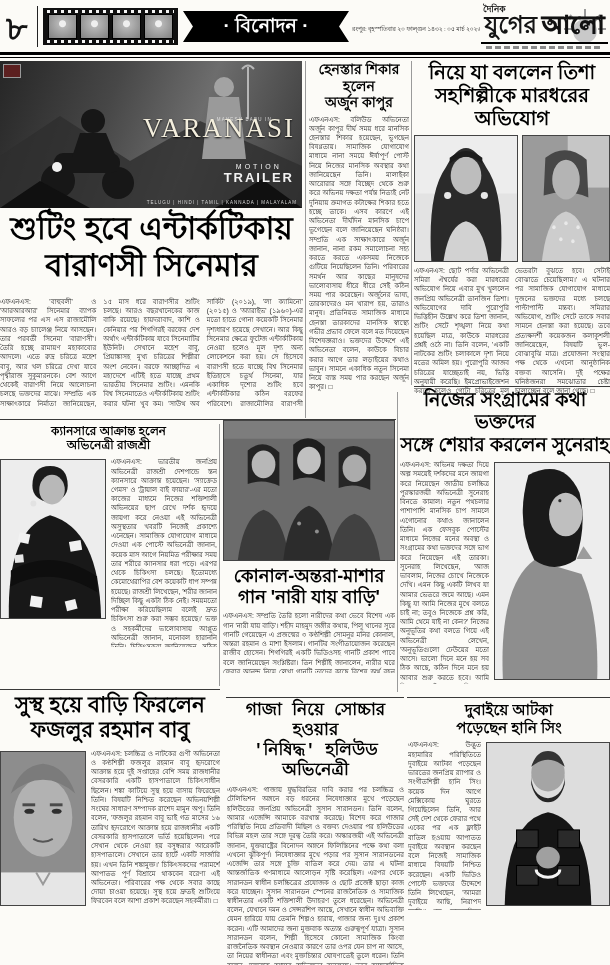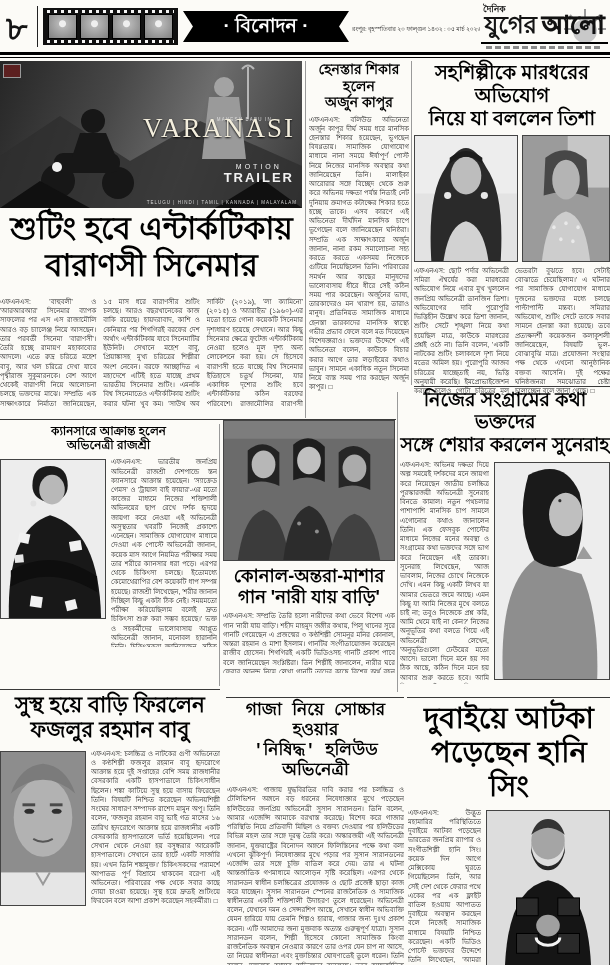--- a/index.html
+++ b/index.html
@@ -78,21 +78,21 @@
   .sun-b{margin-top:4px;height:224px;}
   .sun-photo{width:116px;height:218px;}
   .art-faz{left:0;top:693px;width:220px;height:272px;}
   .faz-h{font-size:21.5px;}
   .faz-b{margin-top:5px;height:188px;}
   .faz-photo{width:86px;height:155px;}
   .art-gaza{left:227px;top:701px;width:177px;height:264px;}
   .gaza-h{font-size:17px;font-family:Liberation Mono, monospace;}
   .gaza-b{margin-top:4px;height:194px;}
   .art-honey{left:408px;top:701px;width:202px;height:264px;}
-  .honey-h{font-size:29px;}
+  .honey-h{font-size:15px;}
   .honey-b{margin-top:4px;height:170px;}
   .honey-photo{width:124px;height:164px;}
 </style>
 </head>
 <body>
 
 <div class="page">
 
   <div class="pagenum">৮</div>
   <div class="hvline"></div>
@@ -182,22 +182,22 @@
   <div class="abs art-arjun">
     <div class="headline arjun-h">
       <div>হেনস্তার শিকার হলেন</div>
       <div>অর্জুন কাপুর</div>
     </div>
     <div class="body-txt arjun-b">এফএনএস: বলিউড অভিনেতা অর্জুন কাপুর দীর্ঘ সময় ধরে মানসিক হেনস্তার শিকার হয়েছেন, ভুগছেন বিষণ্ণতায়। সামাজিক যোগাযোগ মাধ্যমে নানা সময়ে ঈর্ষাপূর্ণ পোস্ট নিয়ে নিজের মানসিক অবস্থার কথা জানিয়েছেন তিনি। মালাইকা আরোরার সঙ্গে বিচ্ছেদ থেকে শুরু করে অভিনয় দক্ষতা পর্যন্ত নিত্যই নেট দুনিয়ায় ক্রমাগত কটাক্ষের শিকার হতে হচ্ছে তাকে। এসব কারণে এই অভিনেতা দীর্ঘদিন মানসিক চাপে ভুগেছেন বলে জানিয়েছেন ঘনিষ্ঠরা। সম্প্রতি এক সাক্ষাৎকারে অর্জুন জানান, নানা রকম সমালোচনা সহ্য করতে করতে একসময় নিজেকে গুটিয়ে নিয়েছিলেন তিনি। পরিবারের সমর্থন আর কাছের মানুষদের ভালোবাসায় ধীরে ধীরে সেই কঠিন সময় পার করেছেন। অর্জুনের ভাষ্য, তারকাদেরও মন খারাপ হয়, তারাও মানুষ। প্রতিনিয়ত সামাজিক মাধ্যমে হেনস্তা তারকাদের মানসিক স্বাস্থ্যে গভীর প্রভাব ফেলে বলে মত দিয়েছেন বিশেষজ্ঞরাও। ভক্তদের উদ্দেশে এই অভিনেতা বলেন, কাউকে বিচার করার আগে তার লড়াইয়ের কথাও ভাবুন। সামনে একাধিক নতুন সিনেমা নিয়ে ব্যস্ত সময় পার করছেন অর্জুন কাপুর। □</div>
   </div>
 
   <div class="abs art-tisha">
     <div class="headline tisha-h">
+      <div>নিয়ে যা বললেন তিশা</div>
       <div>সহশিল্পীকে মারধরের অভিযোগ</div>
-      <div>নিয়ে যা বললেন তিশা</div>
     </div>
     <div class="tisha-photos">
       <div class="photo tisha-p1">
         <svg viewBox="0 0 100 126" preserveAspectRatio="none">
           <rect width="100" height="126" fill="#e3e3e3"></rect>
           <rect width="100" height="58" fill="#ededed"></rect>
           <path d="M16 126 Q12 58 30 32 Q40 12 50 12 Q60 12 70 32 Q88 58 84 126 Z" fill="#2a2a2a"></path>
           <ellipse cx="50" cy="40" rx="15" ry="19" fill="#bdbdbd"></ellipse>
           <path d="M34 28 Q50 14 66 28 L66 22 Q50 8 34 22 Z" fill="#1d1d1d"></path>
           <path d="M28 126 Q33 90 50 86 Q67 90 72 126 Z" fill="#d2d2d2"></path>

